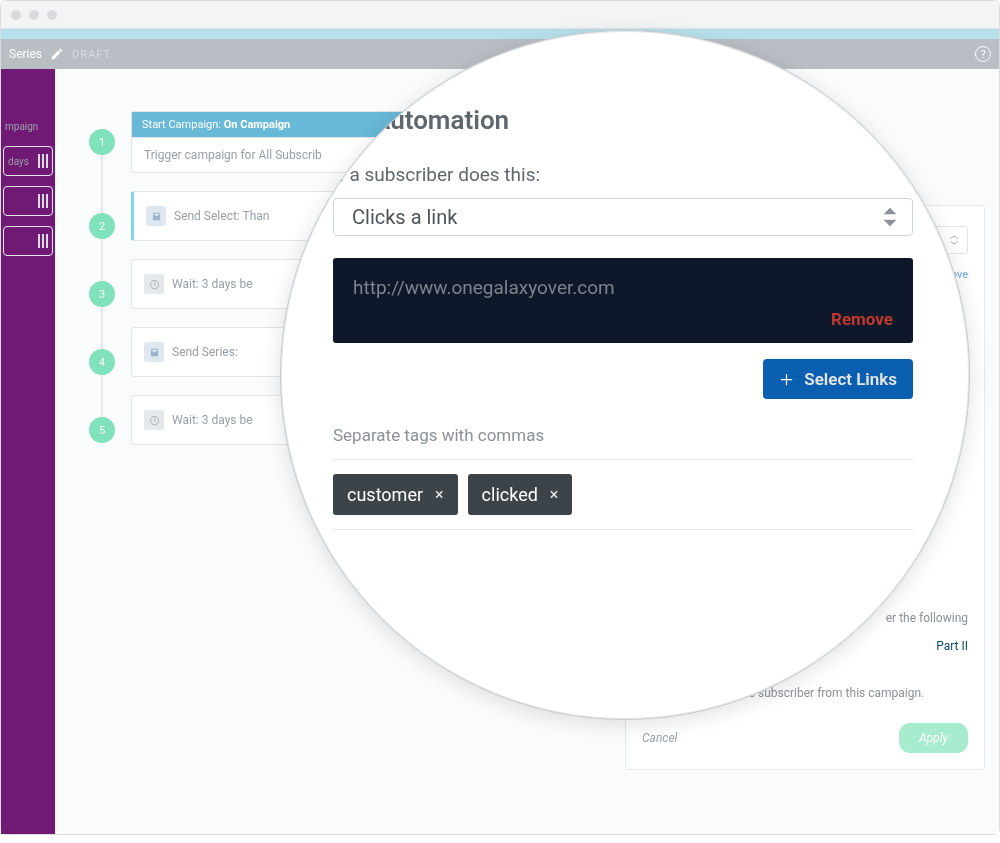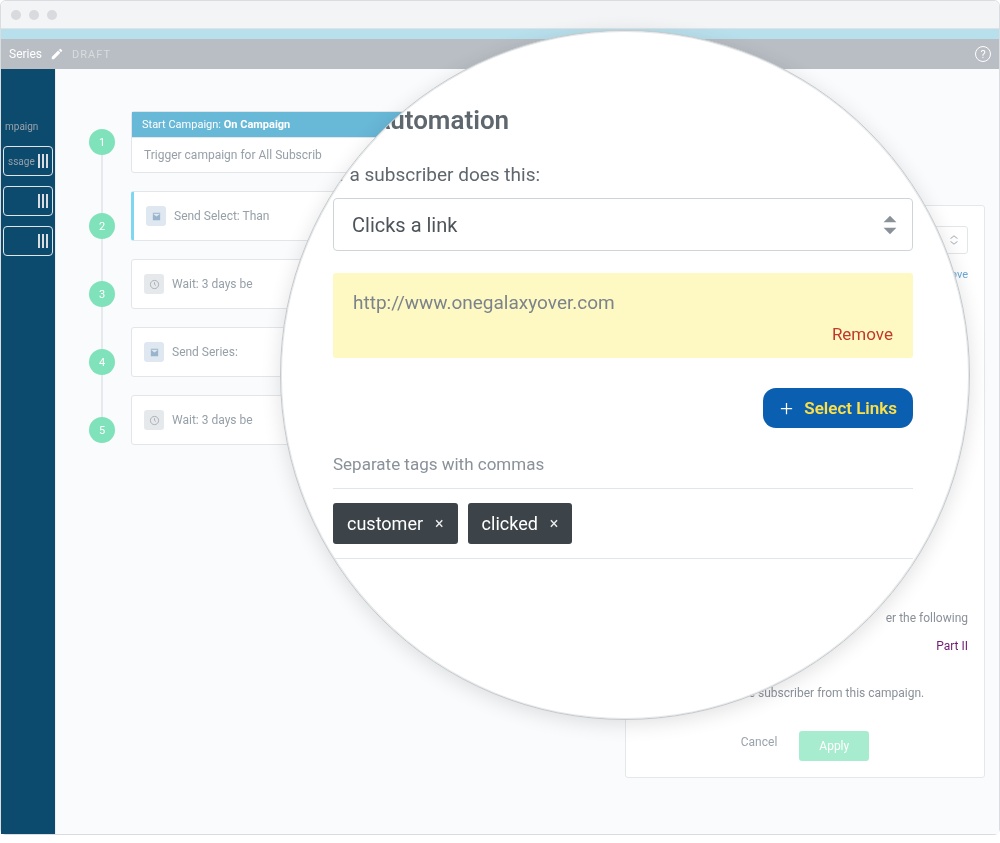--- a/index.html
+++ b/index.html
@@ -12,21 +12,21 @@
 .bluebar { height: 10px; background: #b8e0ec; }
 .graybar { height: 30px; background: #b8bec4; color: #fff; display: flex; align-items: center; padding: 0 8px; font-size: 12px; justify-content: space-between; }
 .graybar .left { display: flex; align-items: center; gap: 8px; }
 .pencil { width: 14px; height: 14px; fill: #fff; }
 .graybar .draft { color: #d8dce0; font-size: 11px; letter-spacing: 1px; }
 .help-icon { width: 16px; height: 16px; border: 1.5px solid #fff; border-radius: 50%; color: #fff; font-size: 11px; display: flex; align-items: center; justify-content: center; }
 
 .content { position: absolute; top: 68px; left: 0; right: 0; bottom: 0; background: #fafbfc; }
 
 
-.sidebar { position: absolute; left: 0; top: 0; width: 55px; background: #0c4a6e; height: 100%; border-right: 1px solid #eceef0; }
+.sidebar { position: absolute; left: 0; top: 0; width: 55px; background: #701a75; height: 100%; border-right: 1px solid #eceef0; }
 .side-label { font-size: 10px; color: #9aa3ab; padding: 52px 4px 10px; }
 .side-pill { margin: 4px 2px 10px; border: 1px solid #e3e6e9; border-radius: 4px; height: 30px; font-size: 10px; color: #97a0a8; display: flex; align-items: center; justify-content: space-between; padding: 0 4px; }
 .grip { display: flex; gap: 2px; }
 .grip span { width: 2px; height: 14px; background: #d9dde0; }
 
 
 .timeline { position: absolute; left: 88px; top: 46px; }
 .step-badge { width: 26px; height: 26px; border-radius: 50%; background: #7fe2bb; color: #fff; font-size: 11px; display: flex; align-items: center; justify-content: center; position: absolute; }
 .step-pipe { position: absolute; width: 2px; background: #e6eaec; left: 12px; }
 
@@ -43,39 +43,39 @@
 .mini-icon.gray svg { fill: #a7adb3; }
 
 
 .detail { position: absolute; right: 14px; top: 136px; width: 360px; background: #fff; border: 1px solid #e5e8ea; border-radius: 3px; padding: 14px 16px 16px; font-size: 12px; color: #8a9199; }
 .detail .mini-select { border: 1px solid #e3e6e9; border-radius: 3px; height: 28px; margin: 6px 0 14px; position: relative; }
 .sel-caret { position: absolute; right: 6px; top: 6px; width: 14px; height: 14px; }
 .detail .row { display: flex; align-items: center; gap: 10px; margin: 10px 0; }
 .toggle { width: 40px; height: 20px; border-radius: 4px; background: #7fe2bb; position: relative; }
 .toggle .knob { position: absolute; right: 2px; top: 2px; width: 16px; height: 16px; background: #fff; border-radius: 3px; display:flex; align-items:center; justify-content:center; gap:1px; }
 .toggle .knob span { width:1px; height:8px; background:#c8cdd2; }
-.detail a.linkish { color: #701a75; }
-.detail .actions { display: flex; justify-content: center; gap: 22px; margin-top: 20px; align-items: center; }
+.detail a.linkish { color: #0c4a6e; }
+.detail .actions { display: flex; justify-content: space-between; gap: 22px; margin-top: 20px; align-items: center; font-style: italic; }
 .detail .cancel { color: #9aa3ab; }
-.detail .apply { background: #a8ecd0; color: #fff; padding: 8px 20px; border-radius: 3px; margin-top: 8px; }
+.detail .apply { background: #a8ecd0; color: #fff; padding: 8px 20px; border-radius: 11px; }
 
 
 .lens { position: absolute; width: 690px; height: 690px; border-radius: 50%; left: 280px; top: 30px; overflow: hidden; background: #fff; border: 1px solid #c5c9cc; box-shadow: 0 4px 20px rgba(0,0,0,0.12), inset 0 0 0 1px #e6e9eb; }
 .lens-inner { padding: 74px 56px 0 52px; }
 .lens h2 { font-size: 26px; color: #5f676e; font-weight: 600; margin-bottom: 28px; margin-left: 40px; }
 .lens .lbl { font-size: 19px; color: #5f676e; margin-bottom: 12px; }
 .lens .sub { font-size: 17px; color: #8a9199; margin-top: 2px; }
-.select { border: 1px solid #cfd4d8; border-radius: 4px; height: 53px; display: flex; align-items: center; padding: 0 18px; font-size: 20px; color: #4d545a; margin-bottom: 22px; position: relative; }
+.select { border: 1px solid #cfd4d8; border-radius: 4px; height: 38px; display: flex; align-items: center; padding: 0 18px; font-size: 20px; color: #4d545a; margin-bottom: 22px; position: relative; }
 .select .arrows { position: absolute; right: 14px; display: flex; flex-direction: column; gap: 2px; }
 .select .arrows svg { width: 16px; height: 10px; fill: #8a9199; }
-.linkbox { background: #fef9c3; border-radius: 3px; padding: 18px 20px 14px; margin-bottom: 30px; }
+.linkbox { background: #0f172a; border-radius: 3px; padding: 18px 20px 14px; margin-bottom: 16px; }
 .linkbox .url { font-size: 19px; color: #7c838a; }
-.linkbox .remove { text-align: right; color: #c0392b; font-weight: 400; font-size: 17px; margin-top: 10px; }
+.linkbox .remove { text-align: right; color: #c0392b; font-weight: 700; font-size: 17px; margin-top: 10px; }
 .btn-row { display: flex; justify-content: flex-end; margin-bottom: 26px; }
-.btn-primary { background: #0b5fb0; color: #fde047; border-radius: 13px; padding: 10px 16px; font-size: 17px; font-weight: 600; display: flex; align-items: center; gap: 10px; }
+.btn-primary { background: #0b5fb0; color: #e5e5e5; border-radius: 4px; padding: 10px 16px; font-size: 17px; font-weight: 600; display: flex; align-items: center; gap: 10px; }
 .btn-primary svg { width: 15px; height: 15px; fill: #fff; }
 .tags-label { font-size: 19px; color: #5f676e; margin-bottom: 4px; }
 .tag-input { border-top: 1px solid #e3e6e9; border-bottom: 1px solid #e3e6e9; padding: 14px 0; margin-top: 14px; display: flex; gap: 10px; }
 .tag { background: #3c4449; color: #fff; border-radius: 3px; padding: 10px 14px; font-size: 18px; display: flex; align-items: center; gap: 12px; }
 .tag .x { font-size: 16px; opacity: .9; }
 </style>
 </head>
 <body>
 
 <div class="window">
@@ -93,21 +93,21 @@
         </svg>
       <span class="draft">DRAFT</span>
     </div>
     <div class="help-icon">?</div>
   </div>
 
   <div class="content">
     <div class="sidebar">
       <div class="side-label">mpaign</div>
       <div class="side-pill">
-          <span>ssage</span>
+          <span>days</span>
           <span class="grip">
             <span></span>
             <span></span>
             <span></span>
           </span>
         </div>
       <div class="side-pill">
           <span></span>
           <span class="grip">
             <span></span>

